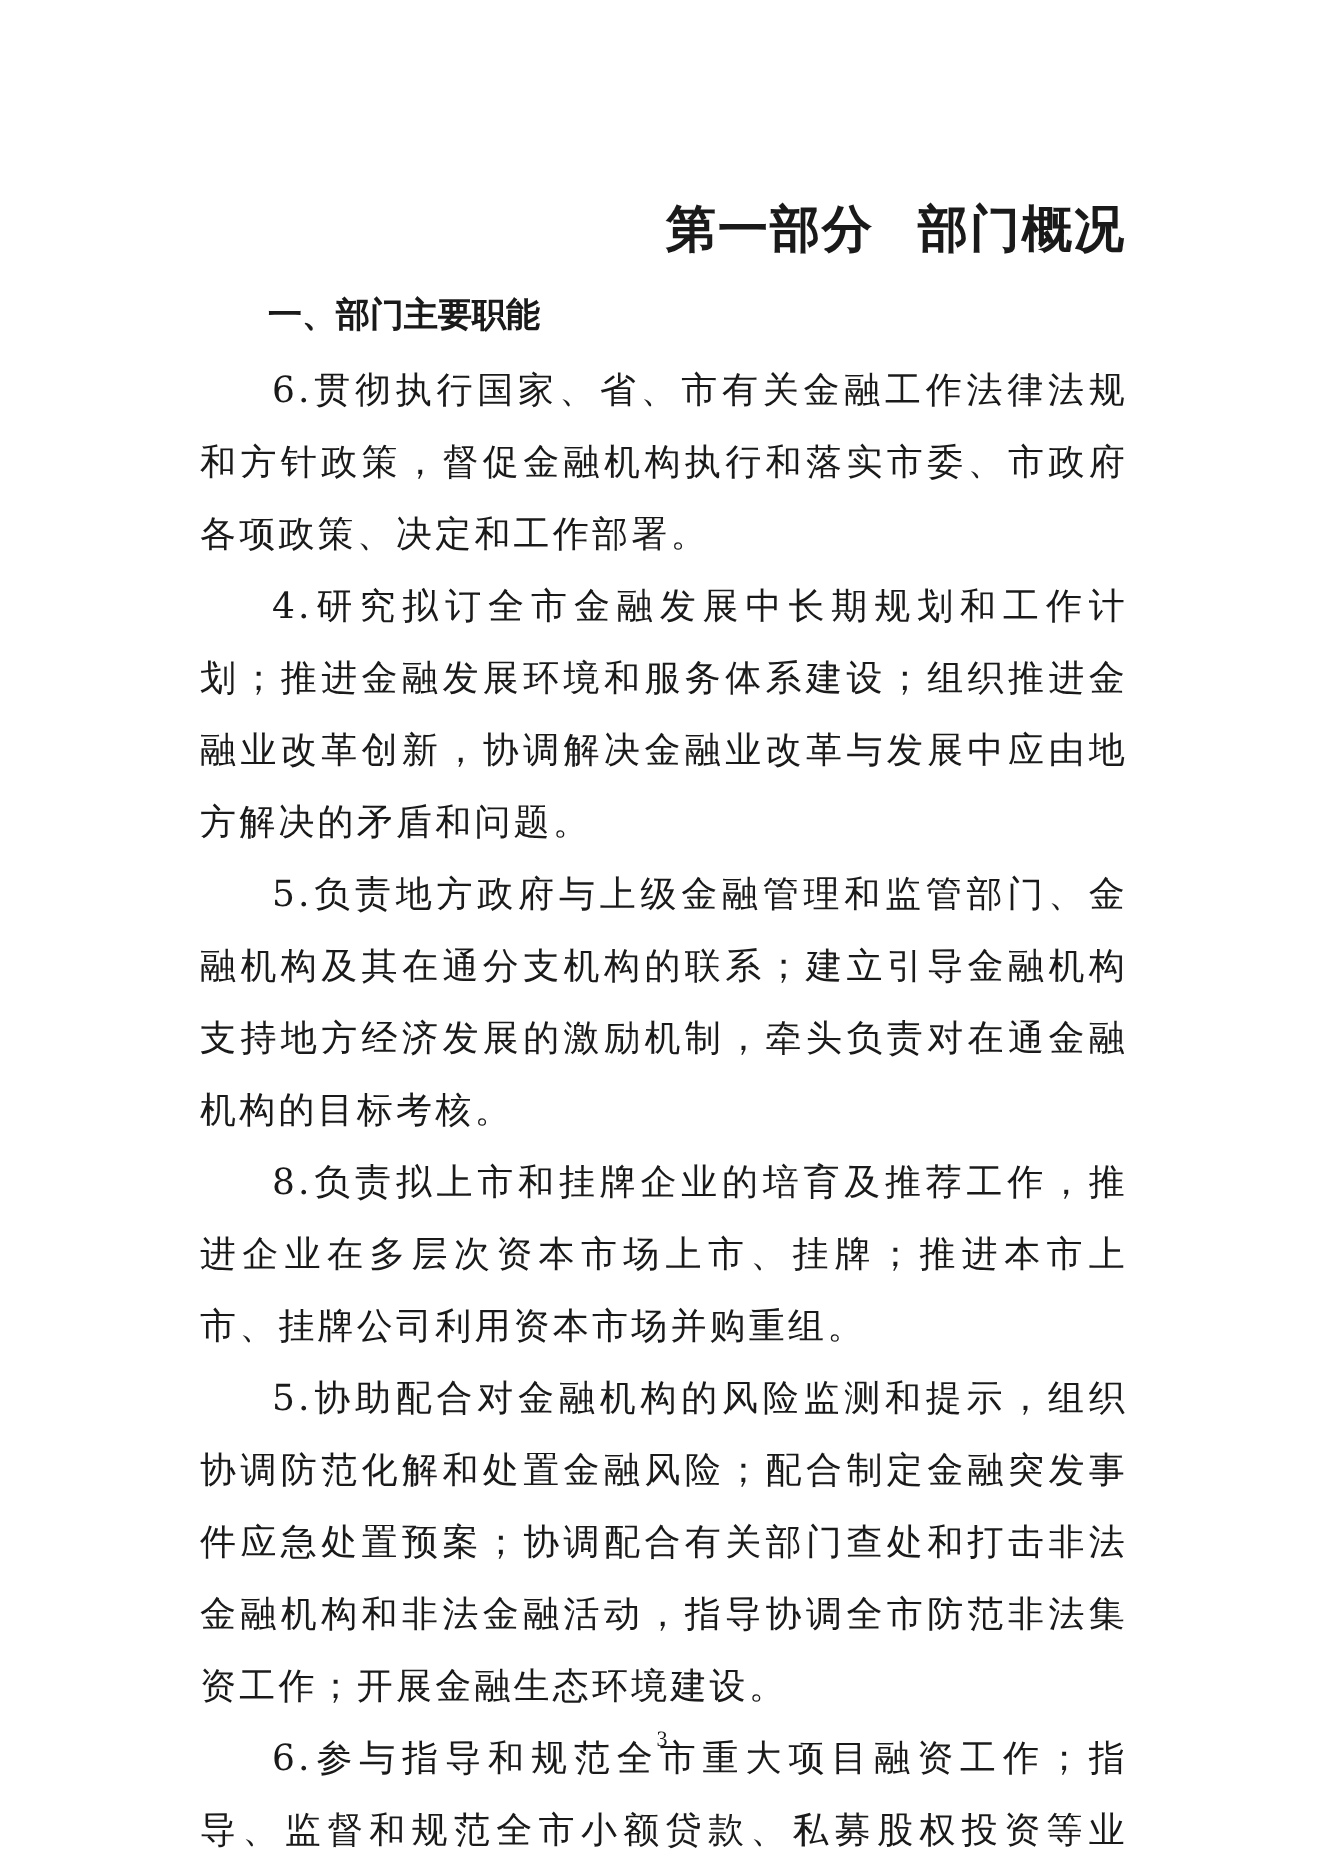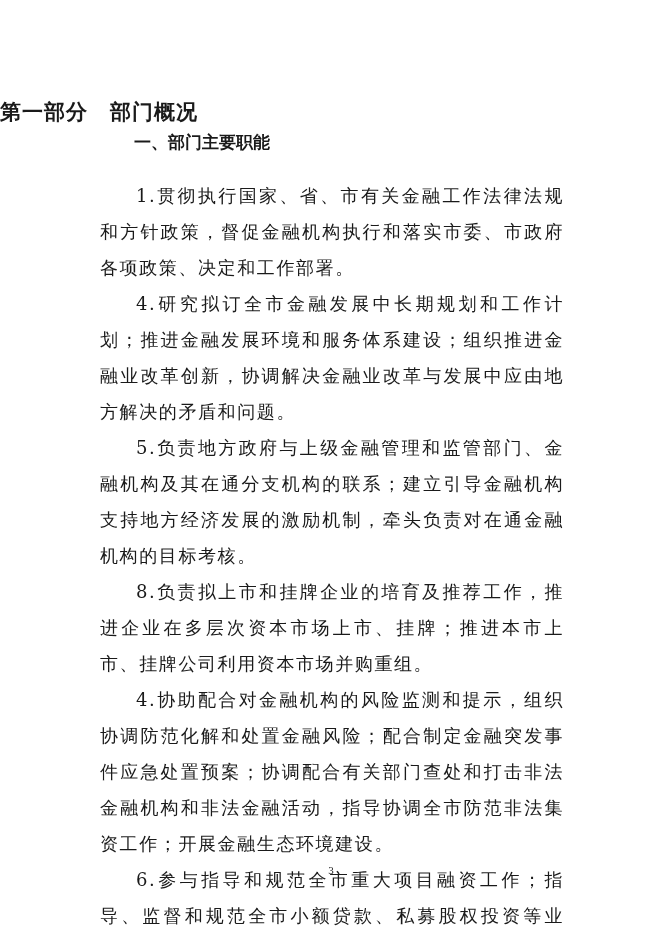--- a/index.html
+++ b/index.html
@@ -1,44 +1,44 @@
 <!DOCTYPE html>
 <html><head>
 <meta charset="utf-8">
 <style>
   html, body { margin:0; padding:0; background:#ffffff; }
   body { width:662px; height:936px; position:relative; overflow:hidden;
          font-family:"DejaVu Serif","Liberation Serif",serif; color:#1a1a1a; }
-  .page-title { position:absolute; top:98px; left:0; width:563px; text-align:left;
-                font-size:21px; font-weight:bold; letter-spacing:1px; }
+  .page-title { position:absolute; top:98px; left:0; width:563px; text-align:right;
+                font-size:25px; font-weight:bold; letter-spacing:1px; }
   .page-title .gap { display:inline-block; width:22px; }
-  .section-heading { position:absolute; top:131px; left:134px;
+  .section-heading { position:absolute; top:146px; left:134px;
                      font-family:"DejaVu Sans","Liberation Sans",sans-serif;
                      font-size:17px; font-weight:bold; }
   .body { position:absolute; top:178px; left:100px; width:464px; }
   .para { font-size:18px; line-height:36px; text-align:justify;
           text-align-last:left; letter-spacing:1.6px; margin:0;
           text-indent:36px; }
   .page-number { position:absolute; top:864px; left:0; width:662px; text-align:center;
                  font-family:"Liberation Serif",serif; font-size:11px; }
 </style>
 </head>
 <body>
 
 <div>
   <div class="page-title">
     <span>第一部分</span><span class="gap"></span><span>部门概况</span>
   </div>
 
   <div class="section-heading">一、部门主要职能</div>
 
   <div class="body">
-    <p class="para">1.贯彻执行国家、省、市有关金融工作法律法规和方针政策，督促金融机构执行和落实市委、市政府各项政策、决定和工作部署。</p>
+    <p class="para">6.贯彻执行国家、省、市有关金融工作法律法规和方针政策，督促金融机构执行和落实市委、市政府各项政策、决定和工作部署。</p>
     <p class="para">4.研究拟订全市金融发展中长期规划和工作计划；推进金融发展环境和服务体系建设；组织推进金融业改革创新，协调解决金融业改革与发展中应由地方解决的矛盾和问题。</p>
     <p class="para">5.负责地方政府与上级金融管理和监管部门、金融机构及其在通分支机构的联系；建立引导金融机构支持地方经济发展的激励机制，牵头负责对在通金融机构的目标考核。</p>
     <p class="para">8.负责拟上市和挂牌企业的培育及推荐工作，推进企业在多层次资本市场上市、挂牌；推进本市上市、挂牌公司利用资本市场并购重组。</p>
-    <p class="para">4.协助配合对金融机构的风险监测和提示，组织协调防范化解和处置金融风险；配合制定金融突发事件应急处置预案；协调配合有关部门查处和打击非法金融机构和非法金融活动，指导协调全市防范非法集资工作；开展金融生态环境建设。</p>
+    <p class="para">5.协助配合对金融机构的风险监测和提示，组织协调防范化解和处置金融风险；配合制定金融突发事件应急处置预案；协调配合有关部门查处和打击非法金融机构和非法金融活动，指导协调全市防范非法集资工作；开展金融生态环境建设。</p>
     <p class="para">6.参与指导和规范全市重大项目融资工作；指导、监督和规范全市小额贷款、私募股权投资等业务。</p>
 
   </div>
 
   <div class="page-number">3</div>
 </div>
 
 </body></html>

